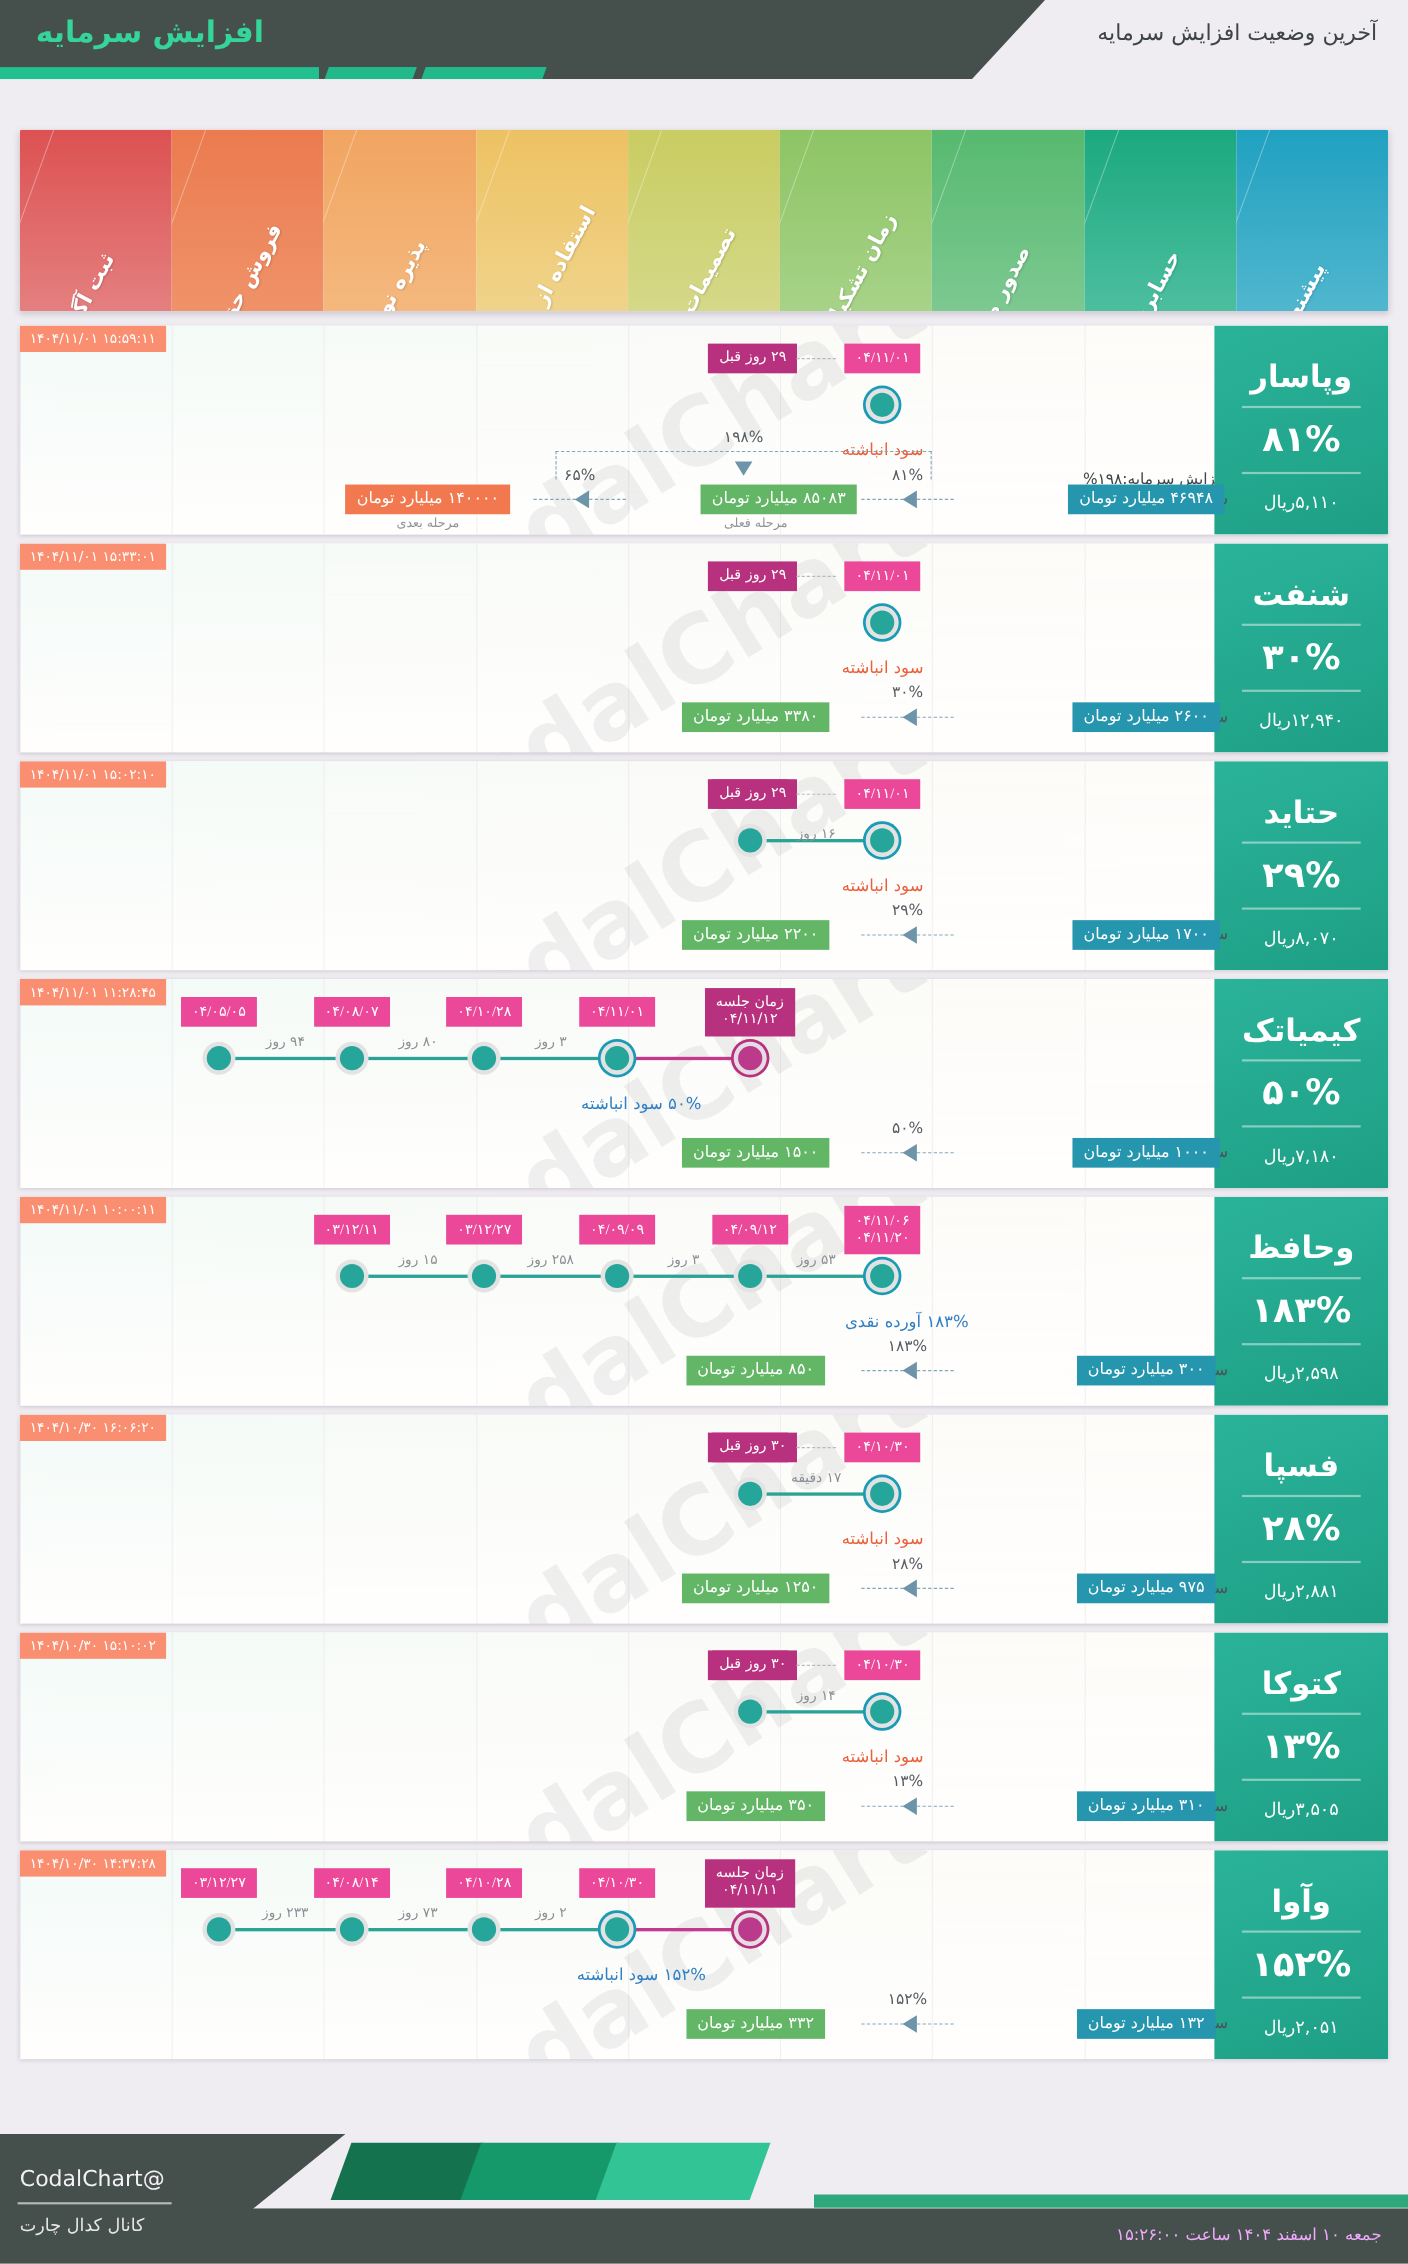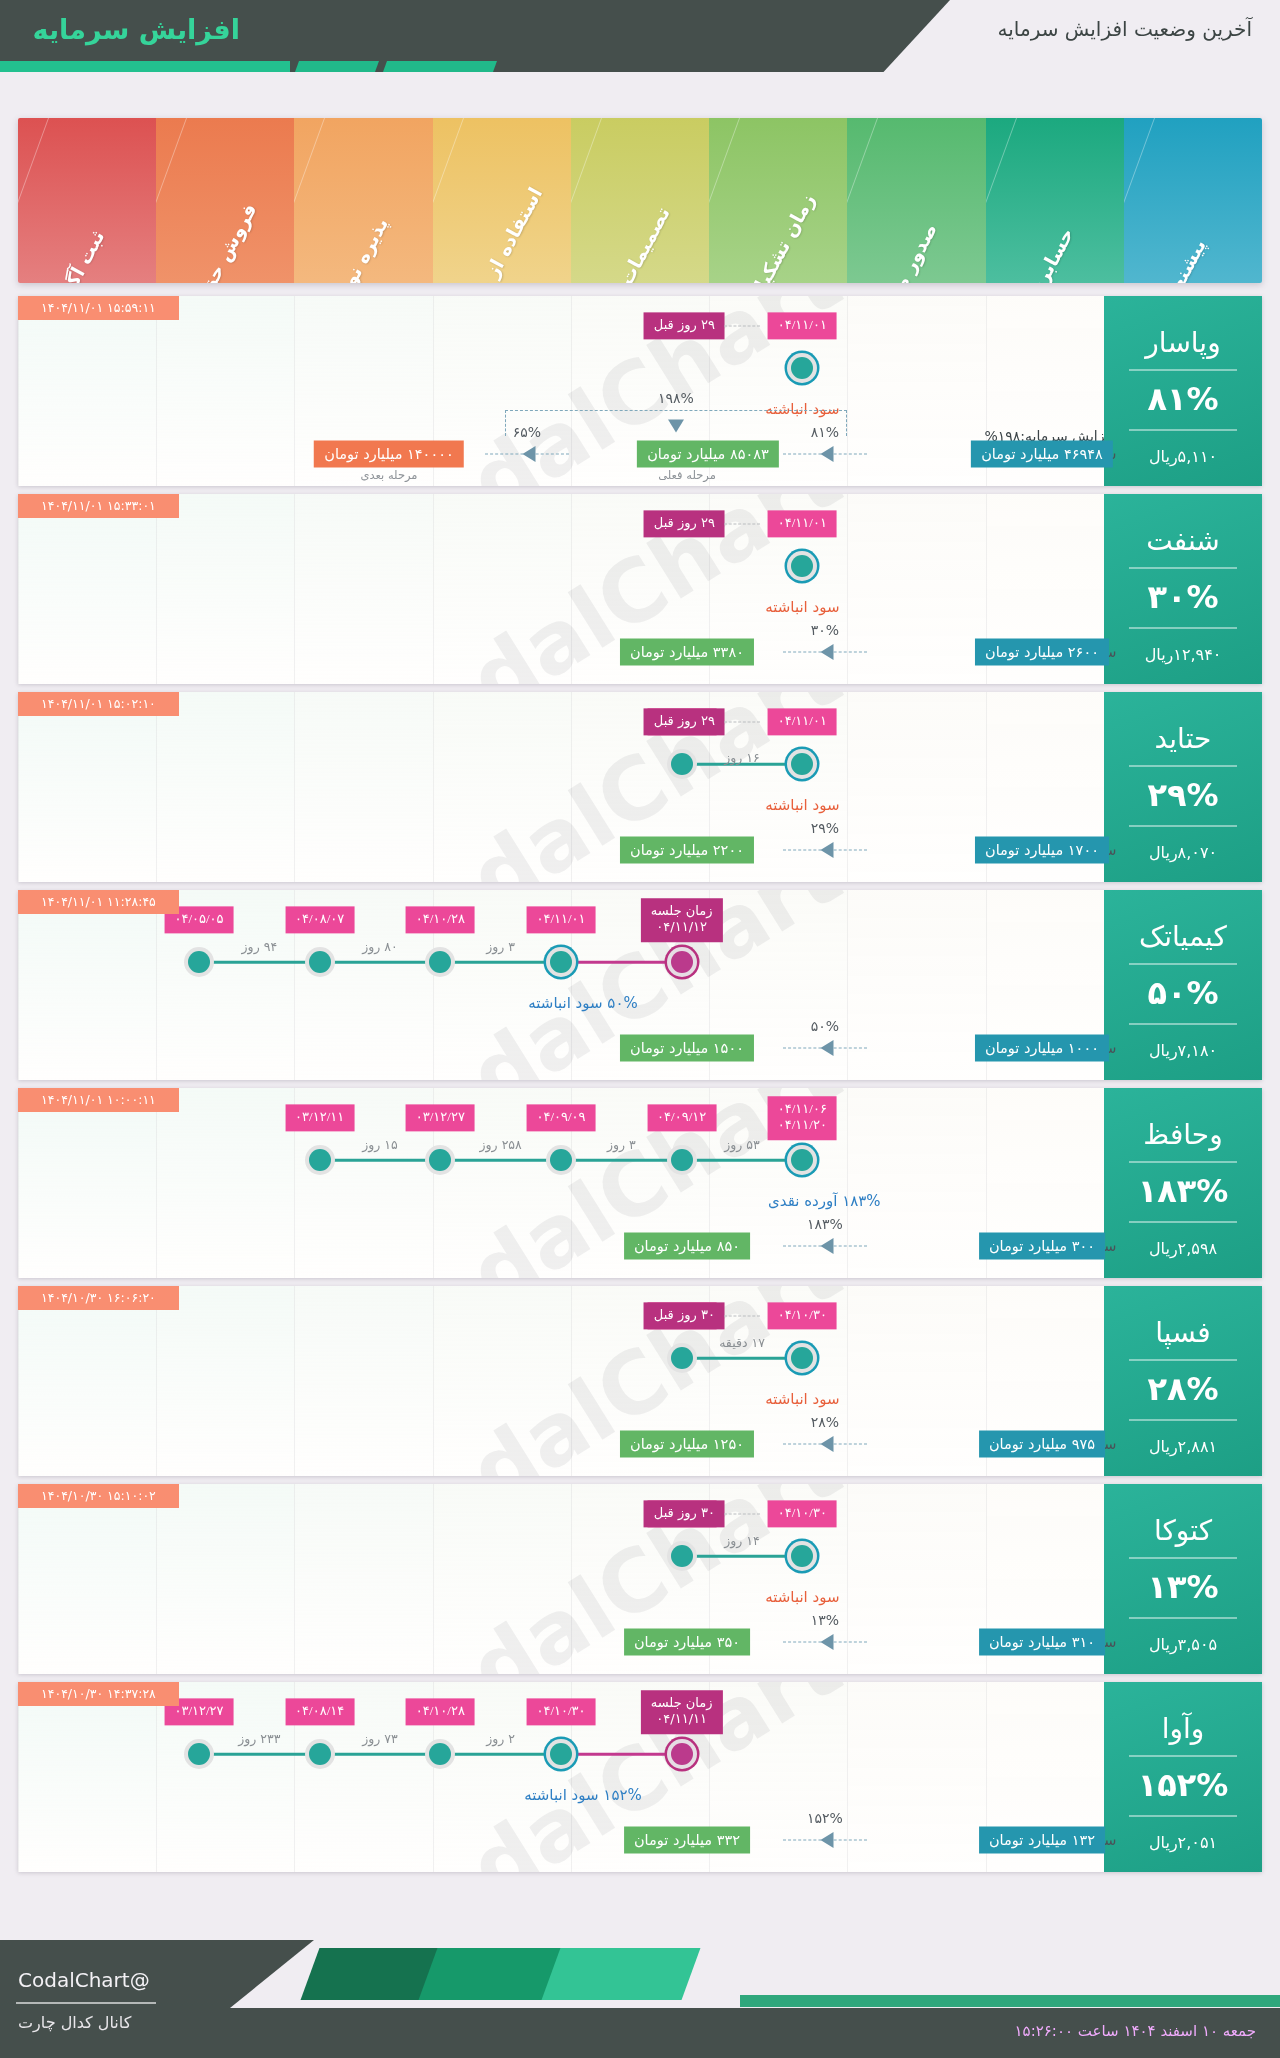--- a/index.html
+++ b/index.html
@@ -63,32 +63,32 @@
     margin-bottom: 8px; background: #fff;
     box-shadow: 0 1px 4px rgba(120,110,130,.30);
     overflow: hidden;
   }
   .row-grid { position: absolute; inset: 0; display: flex; flex-direction: row-reverse; }
   .cell { flex: 1 1 0; height: 100%; border-left: 1px solid rgba(200,200,205,.25); }
 
   .stamp {
     position: absolute; right: auto; left: 0; top: 0;
     background: #f98e71; color: #fff; font-size: 12.5px;
-    padding: 4px 23px 5px; letter-spacing: .3px; z-index: 6;
+    padding: 4px 9px 5px; letter-spacing: .3px; z-index: 6;
     direction: ltr;
   }
 
   
   .info {
     position: absolute; right: 0; top: 0; width: 158px; height: 100%;
     background: linear-gradient(160deg,#2bb39a 0%,#1d9f85 100%);
     color: #fff; display: flex; flex-direction: column;
     align-items: center; justify-content: center; gap: 2px; z-index: 5;
   }
-  .info-name { font-size: 28px; font-weight: normal; line-height: 1.1; margin-top: 12px; }
+  .info-name { font-size: 28px; font-weight: bold; line-height: 1.1; margin-top: 12px; }
   .info-rule { width: 108px; height: 2px; background: rgba(255,255,255,.45); margin: 9px 0 7px; }
   .info-pct { font-size: 32px; font-weight: bold; }
   .info-price { font-size: 16px; margin-top: 7px; }
 
   
   .tl { position: absolute; inset: 0; z-index: 4; }
   .node {
     position: absolute; width: 30px; height: 30px; border-radius: 50%;
     background: #e3e3e3; transform: translate(50%,-50%);
   }

